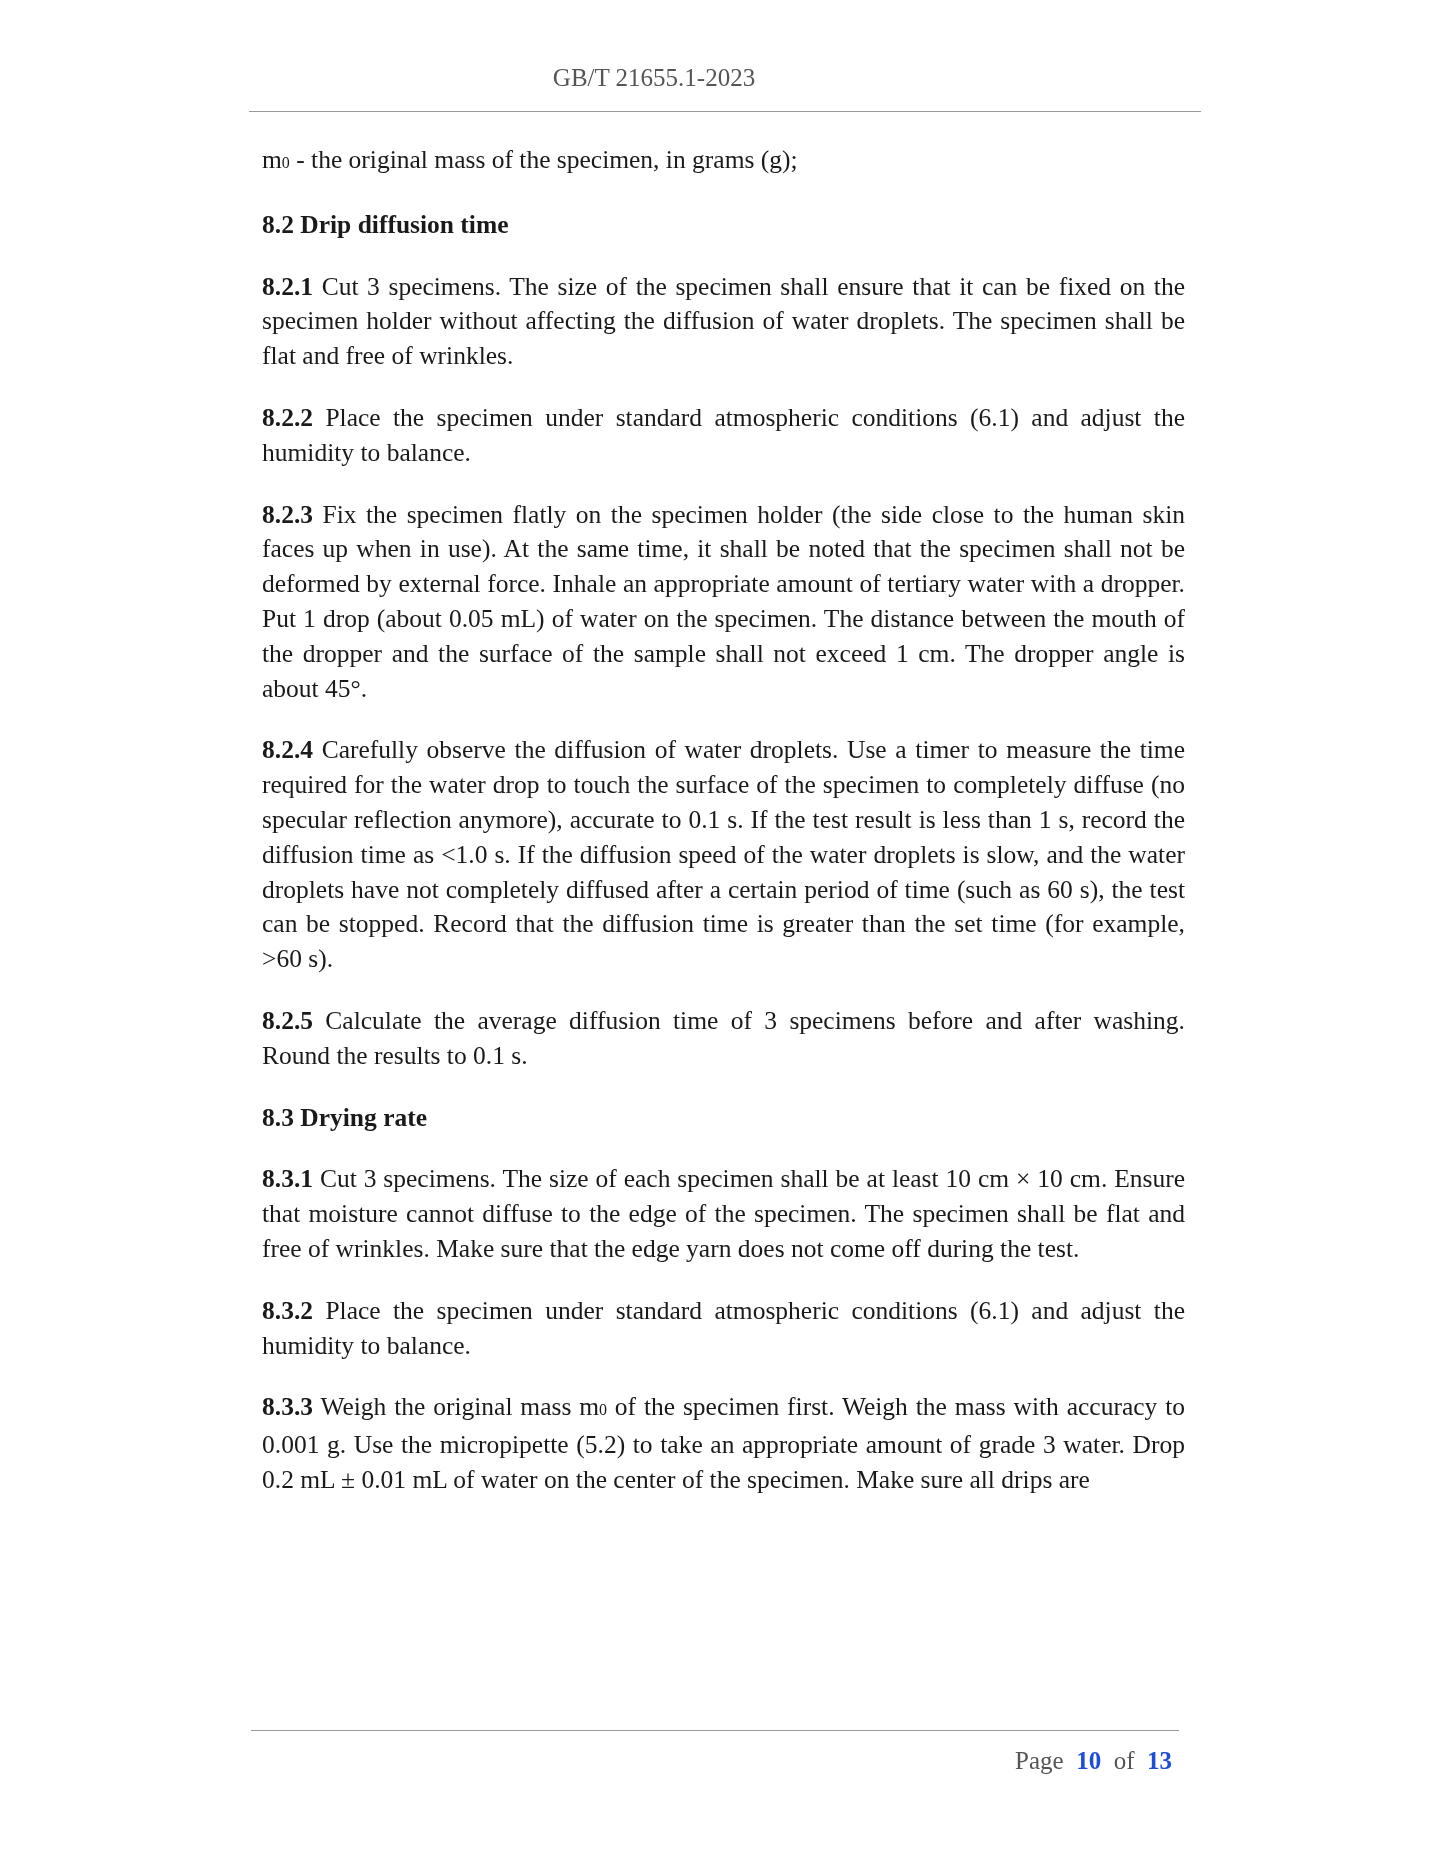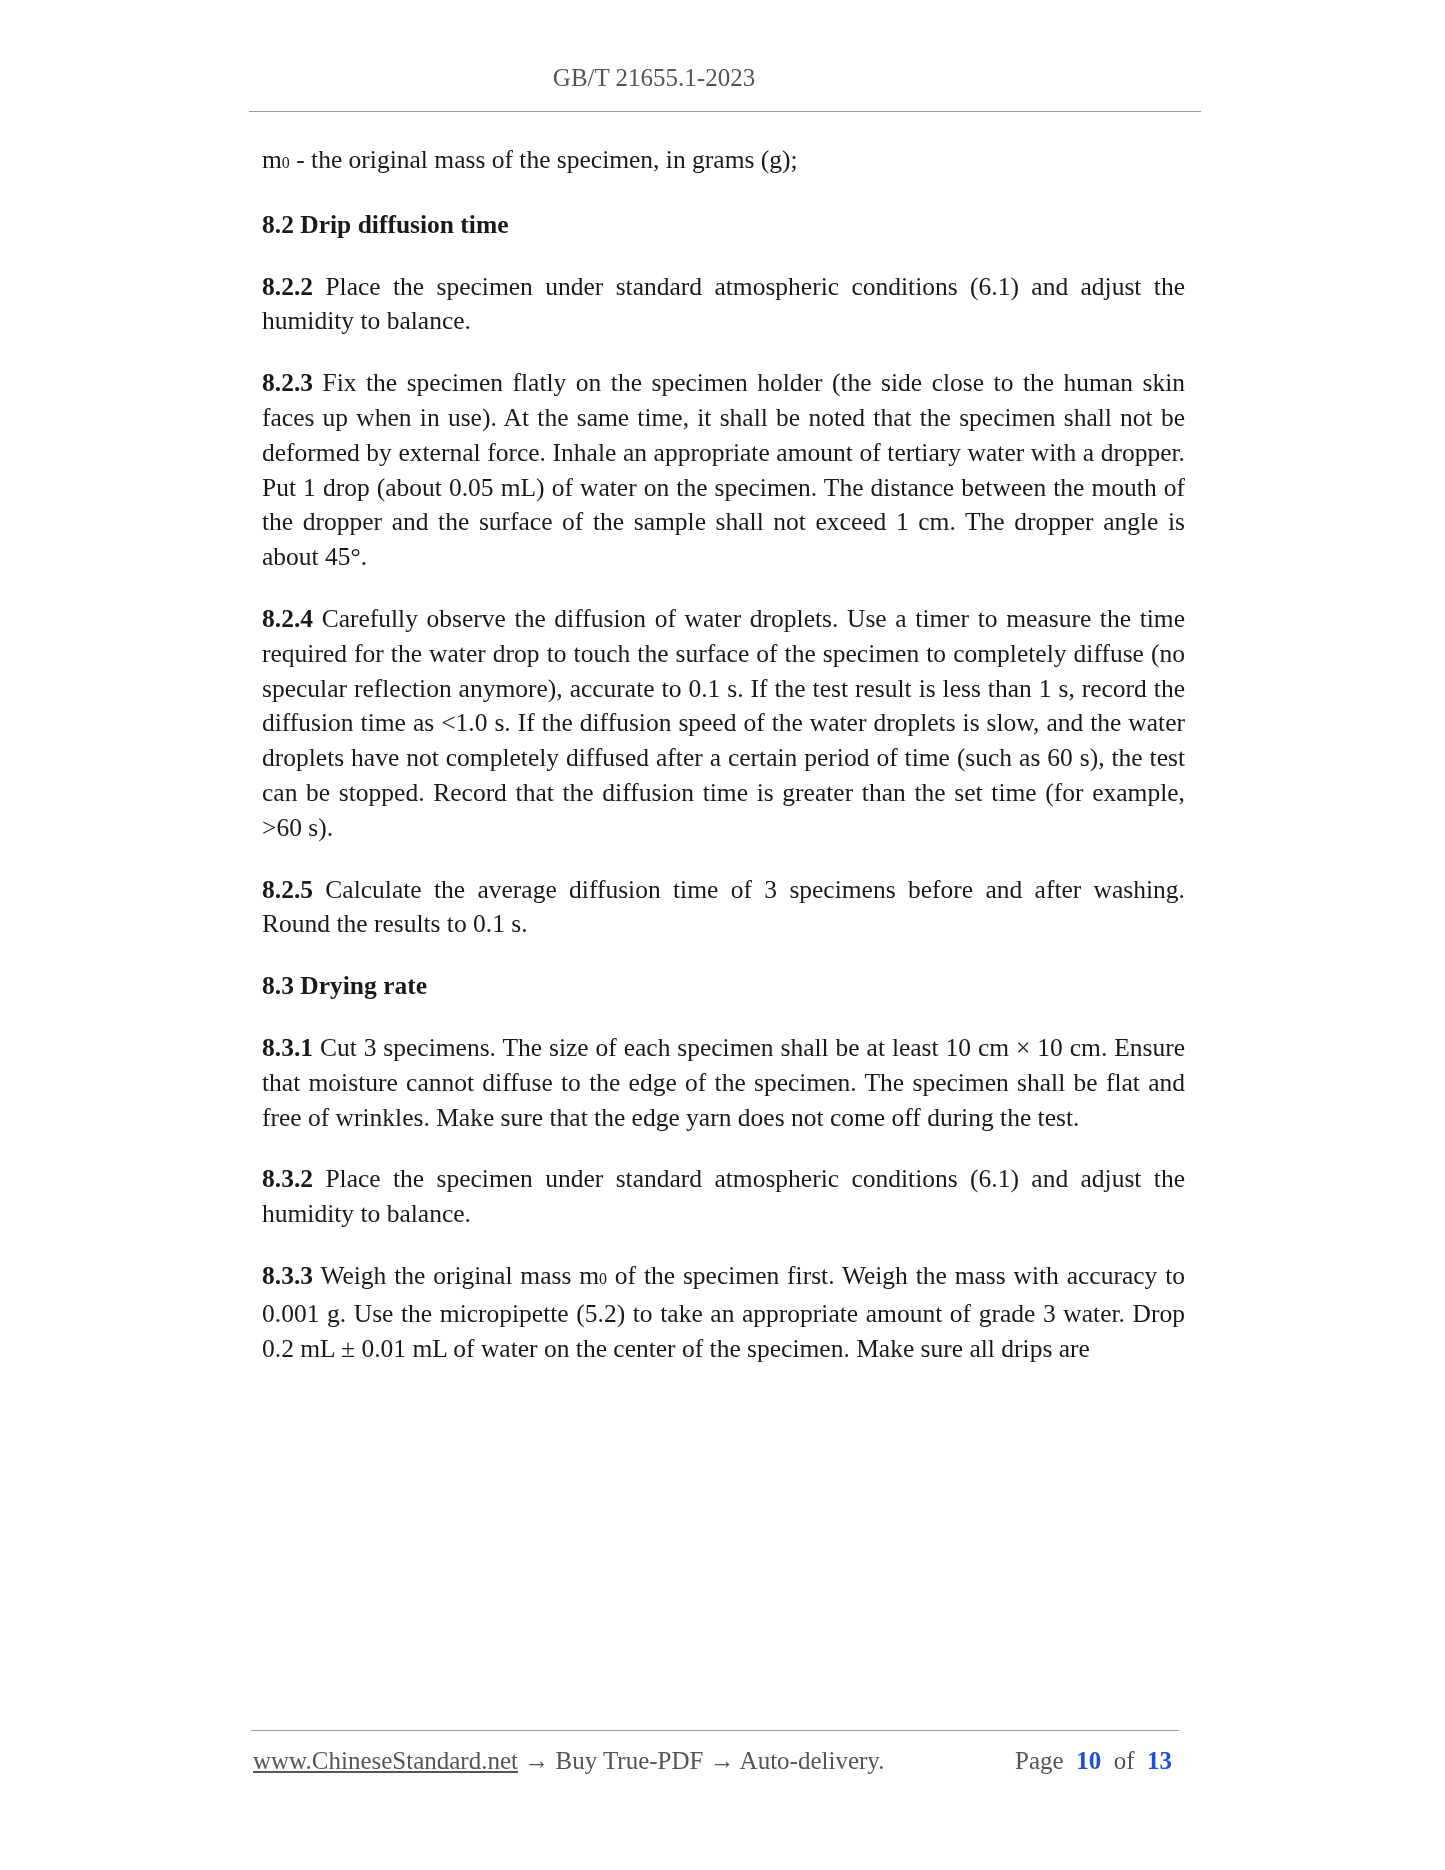--- a/index.html
+++ b/index.html
@@ -25,28 +25,28 @@
 </head>
 <body>
 
 <div class="header-title">GB/T 21655.1-2023</div>
 <div class="header-rule"></div>
 
 <div class="body">
   <p class="p"><span>m</span><span class="sub">0</span><span> - the original mass of the specimen, in grams (g);</span></p>
 
   <p class="p heading">8.2 Drip diffusion time</p>
+  <p class="p"><span class="num">8.2.1</span><span> Cut 3 specimens. The size of the specimen shall ensure that it can be fixed on the specimen holder without affecting the diffusion of water droplets. The specimen shall be flat and free of wrinkles.</span></p>
   <p class="p"><span class="num">8.2.2</span><span> Place the specimen under standard atmospheric conditions (6.1) and adjust the humidity to balance.</span></p>
   <p class="p"><span class="num">8.2.3</span><span> Fix the specimen flatly on the specimen holder (the side close to the human skin faces up when in use). At the same time, it shall be noted that the specimen shall not be deformed by external force. Inhale an appropriate amount of tertiary water with a dropper. Put 1 drop (about 0.05 mL) of water on the specimen. The distance between the mouth of the dropper and the surface of the sample shall not exceed 1 cm. The dropper angle is about 45°.</span></p>
   <p class="p"><span class="num">8.2.4</span><span> Carefully observe the diffusion of water droplets. Use a timer to measure the time required for the water drop to touch the surface of the specimen to completely diffuse (no specular reflection anymore), accurate to 0.1 s. If the test result is less than 1 s, record the diffusion time as &lt;1.0 s. If the diffusion speed of the water droplets is slow, and the water droplets have not completely diffused after a certain period of time (such as 60 s), the test can be stopped. Record that the diffusion time is greater than the set time (for example, &gt;60 s).</span></p>
   <p class="p"><span class="num">8.2.5</span><span> Calculate the average diffusion time of 3 specimens before and after washing. Round the results to 0.1 s.</span></p>
 
   <p class="p heading">8.3 Drying rate</p>
   <p class="p"><span class="num">8.3.1</span><span> Cut 3 specimens. The size of each specimen shall be at least 10 cm × 10 cm. Ensure that moisture cannot diffuse to the edge of the specimen. The specimen shall be flat and free of wrinkles. Make sure that the edge yarn does not come off during the test.</span></p>
   <p class="p"><span class="num">8.3.2</span><span> Place the specimen under standard atmospheric conditions (6.1) and adjust the humidity to balance.</span></p>
   <p class="p last"><span class="num">8.3.3</span><span> Weigh the original mass m</span><span class="sub">0</span><span> of the specimen first. Weigh the mass with accuracy to 0.001 g. Use the micropipette (5.2) to take an appropriate amount of grade 3 water. Drop 0.2 mL ± 0.01 mL of water on the center of the specimen. Make sure all drips are</span></p>
 </div>
 
 <div class="footer-rule"></div>
 <div class="footer">
-  <span class="footer-left"><a>www.ChineseStandard.net</a><span> → Buy True-PDF → Auto-delivery.</span></span>
   <span class="footer-right"><span>Page</span>&nbsp;&nbsp;<b>10</b>&nbsp;&nbsp;<span>of</span>&nbsp;&nbsp;<b>13</b></span>
 </div>
 
 </body></html>

